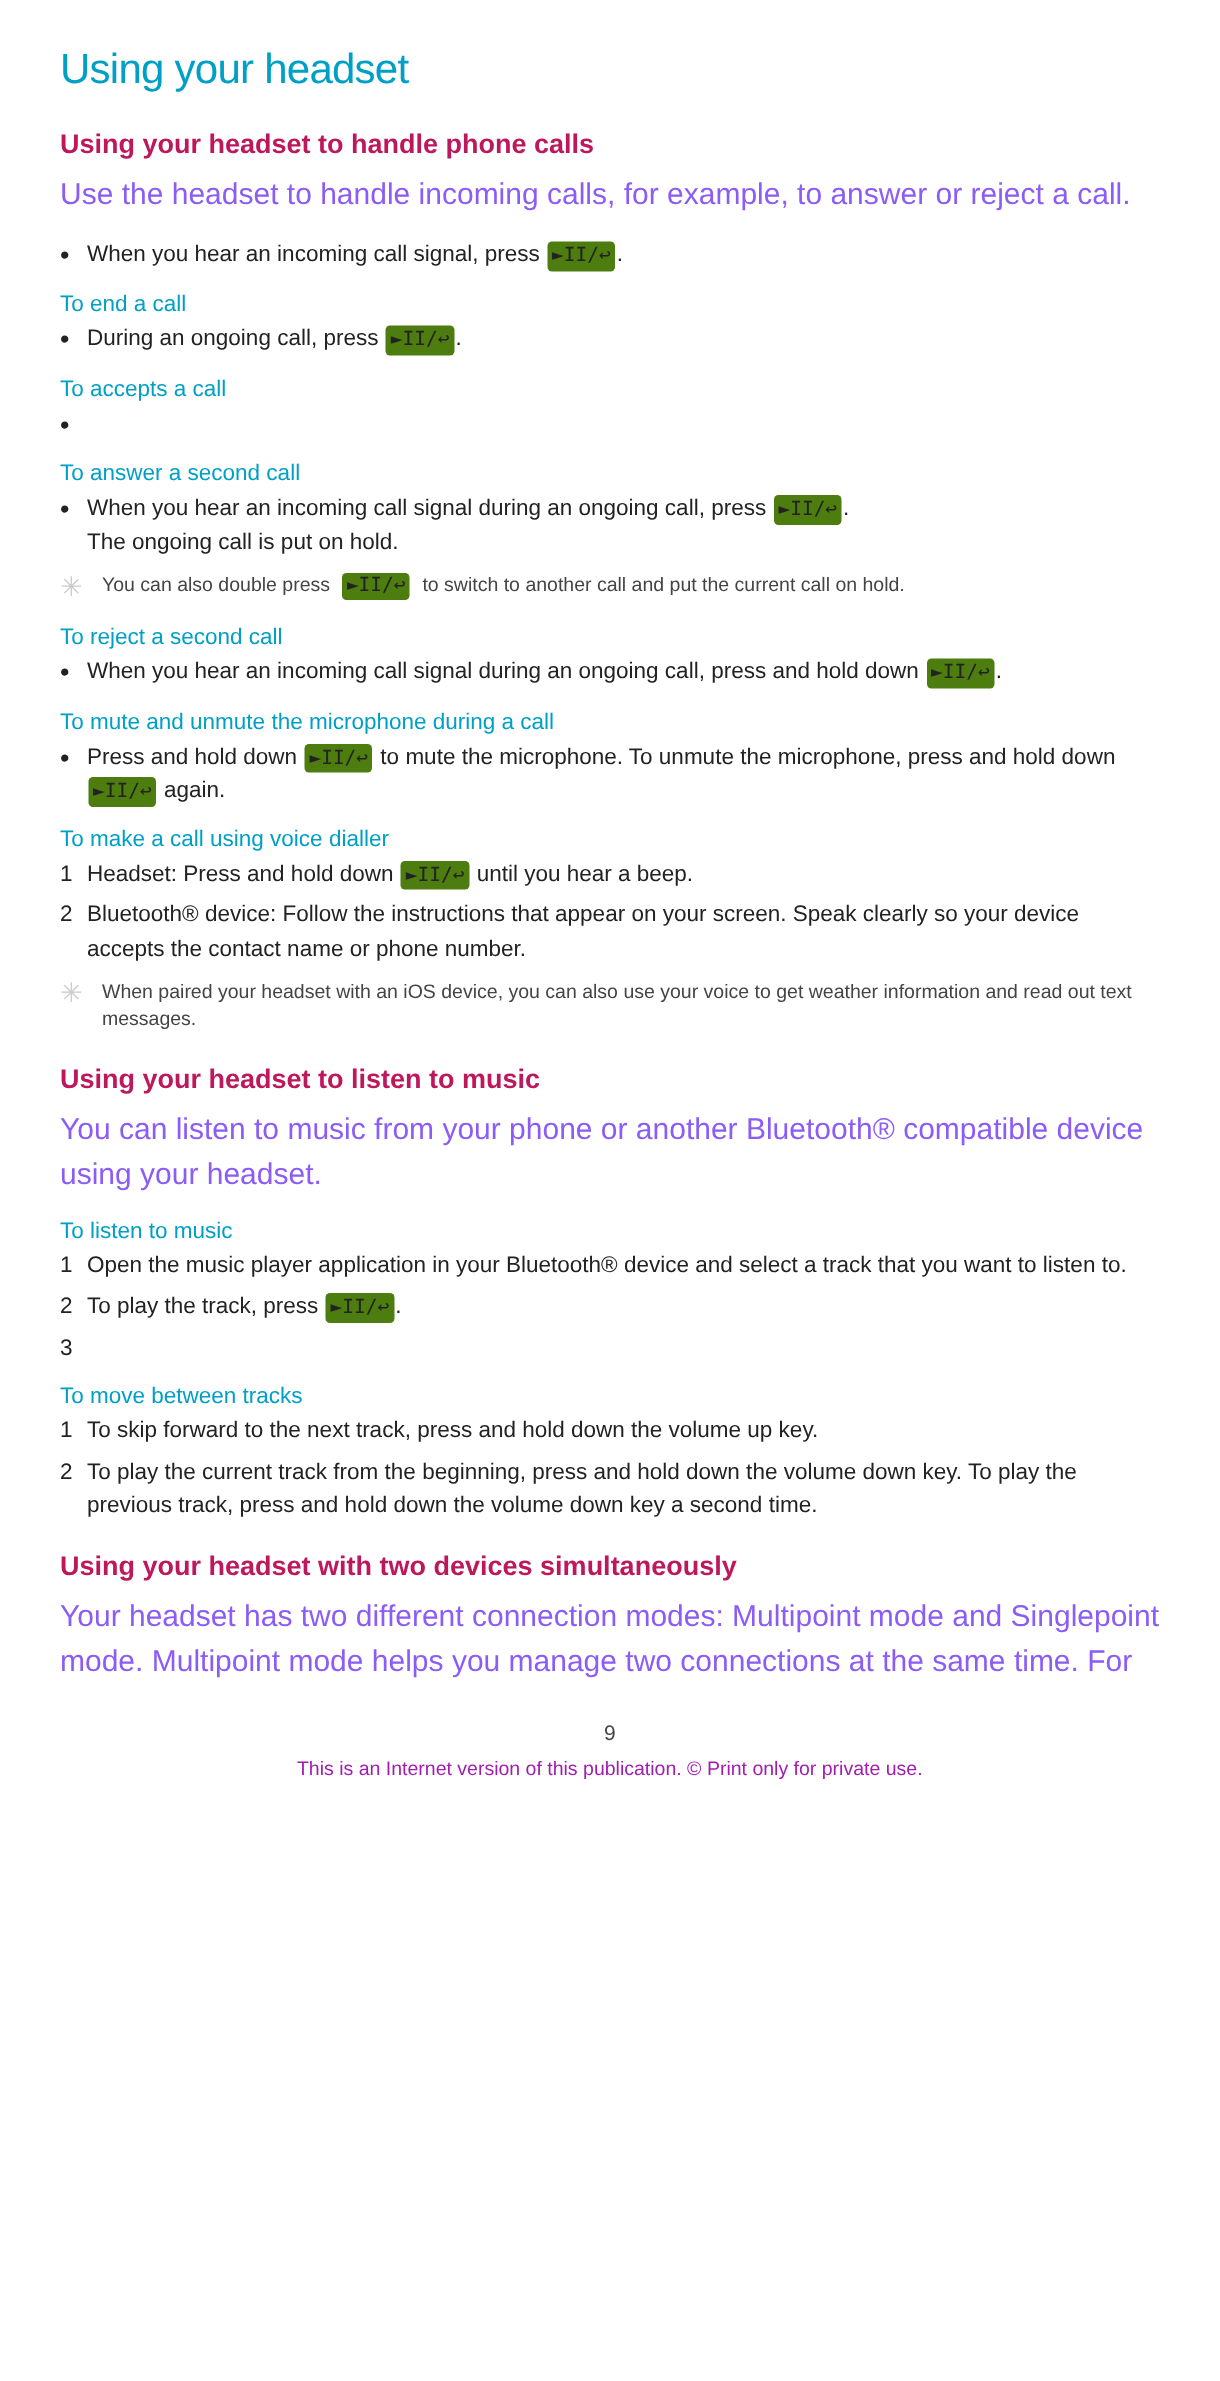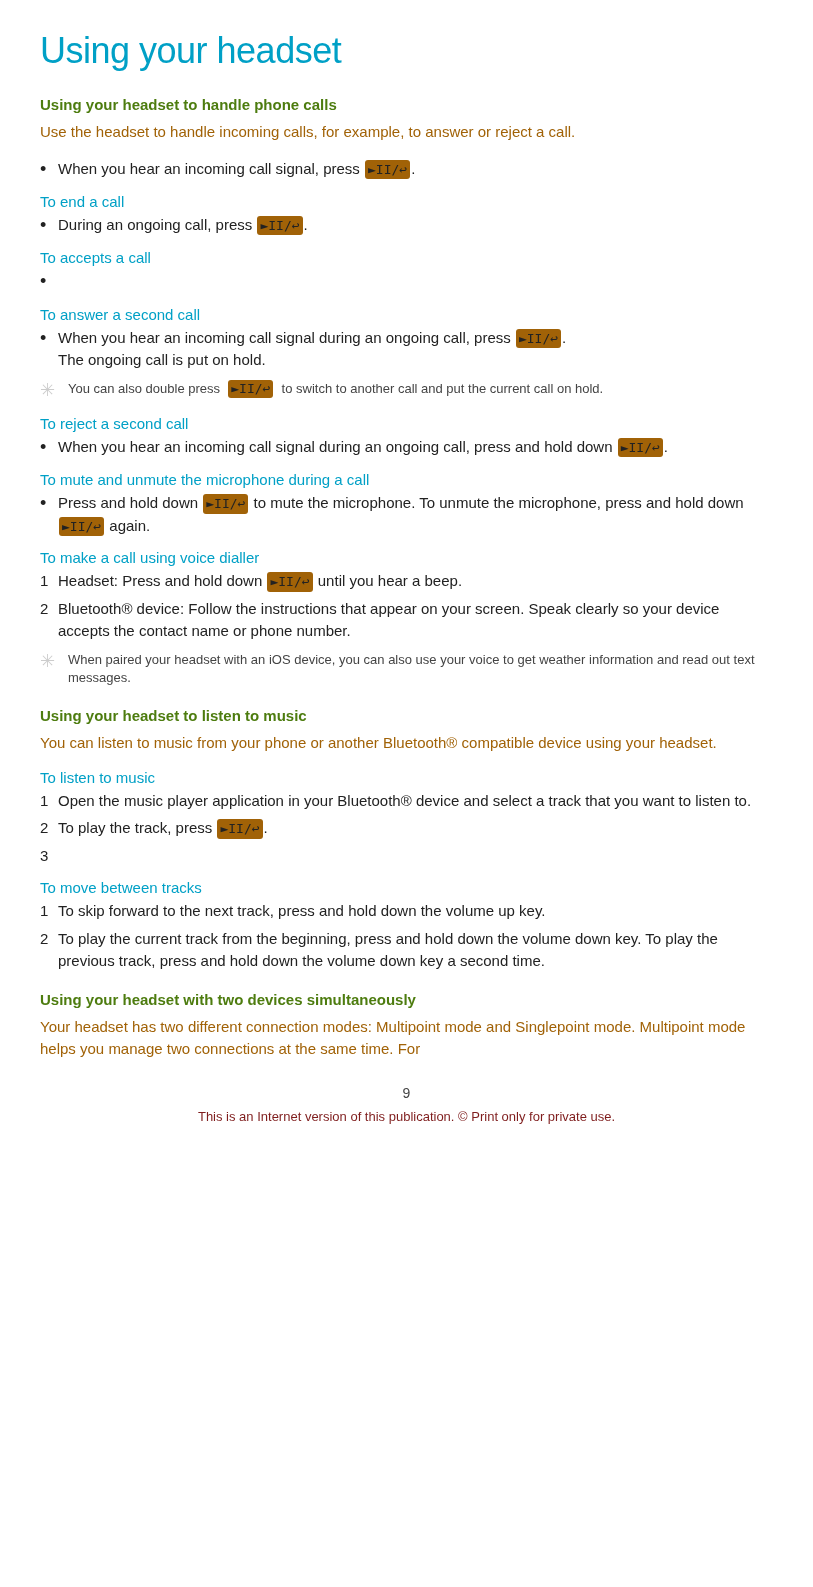--- a/index.html
+++ b/index.html
@@ -6,36 +6,36 @@
     body {
       font-family: Arial, sans-serif;
       font-size: 15px;
       color: #222;
       background: #fff;
       width: 813px;
       min-height: 1587px;
       padding: 30px 40px 30px 40px;
     }
     h1 {
-      font-size: 36px;
+      font-size: 28px;
       font-weight: 300;
       color: #00a0c6;
       margin-bottom: 24px;
       letter-spacing: -0.5px;
     }
     h2 {
-      font-size: 15px;
+      font-size: 18px;
       font-weight: bold;
-      color: #4d7c0f;
+      color: #be185d;
       margin-bottom: 8px;
       margin-top: 6px;
     }
     .section-intro {
-      font-size: 15px;
-      color: #a16207;
+      font-size: 20px;
+      color: #8b5cf6;
       margin-bottom: 14px;
       line-height: 1.5;
     }
     .subsection-title {
       color: #00a0c6;
       font-size: 15px;
       margin-top: 12px;
       margin-bottom: 4px;
       font-weight: normal;
     }
@@ -93,21 +93,21 @@
     }
     .tip-text {
       font-size: 13px;
       color: #444;
     }
     .btn-icon {
       display: inline-block;
       font-size: 13px;
       font-style: normal;
       color: #222;
-      background: #a16207;
+      background: #4d7c0f;
       border-radius: 3px;
       padding: 0 3px;
       margin: 0 1px;
       font-family: monospace;
       letter-spacing: 0;
     }
     .section-block {
       margin-bottom: 10px;
     }
     .main-section {
@@ -119,21 +119,21 @@
     }
     .page-number {
       text-align: center;
       font-size: 14px;
       color: #444;
       margin: 24px 0 8px 0;
     }
     .footer-text {
       text-align: center;
       font-size: 13px;
-      color: #7f1d1d;
+      color: #a21caf;
       margin-top: 6px;
     }
   </style>
 </head>
 <body>
 
 <h1>Using your headset</h1>
 
 <div class="main-section">
   <h2>Using your headset to handle phone calls</h2>

